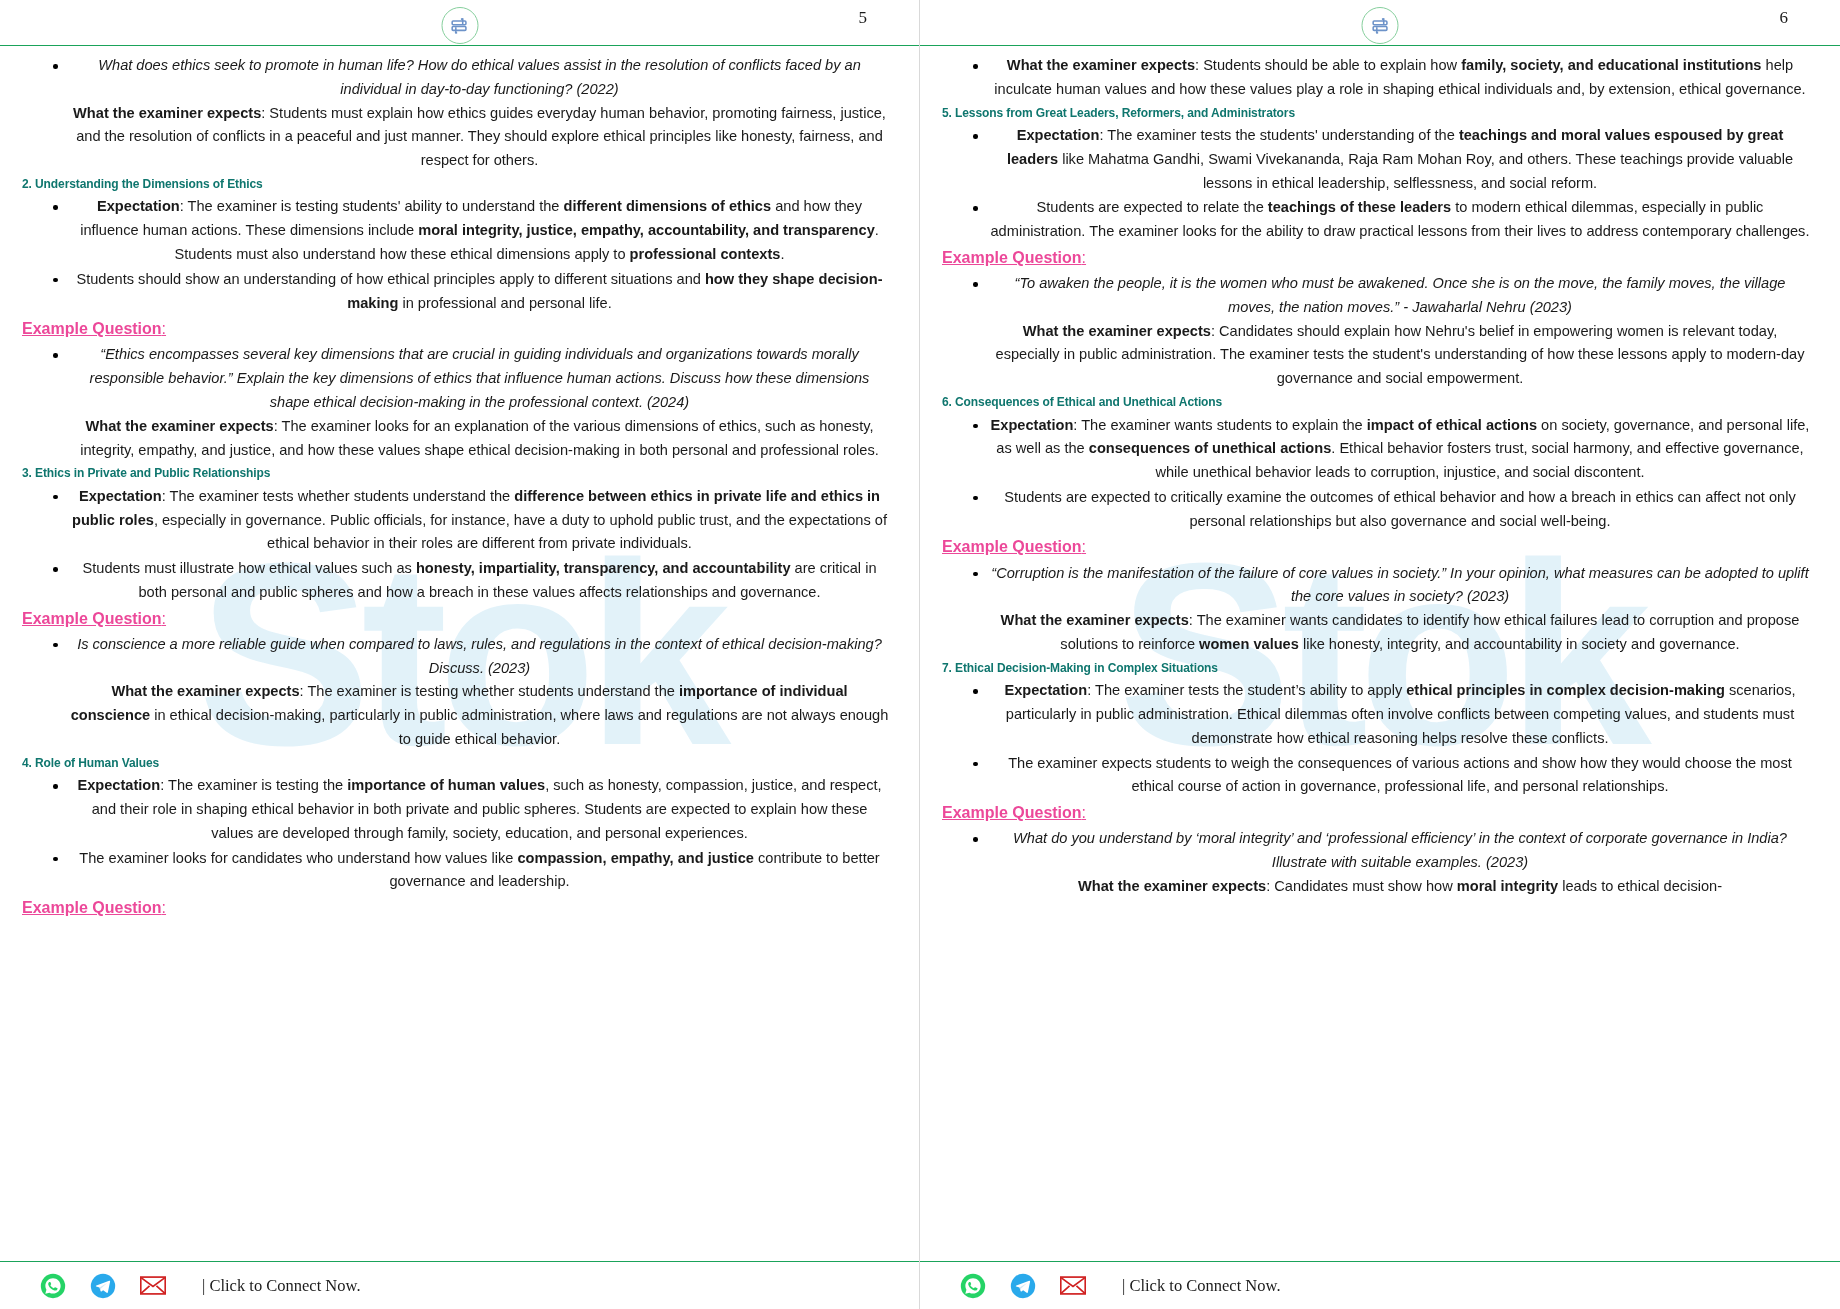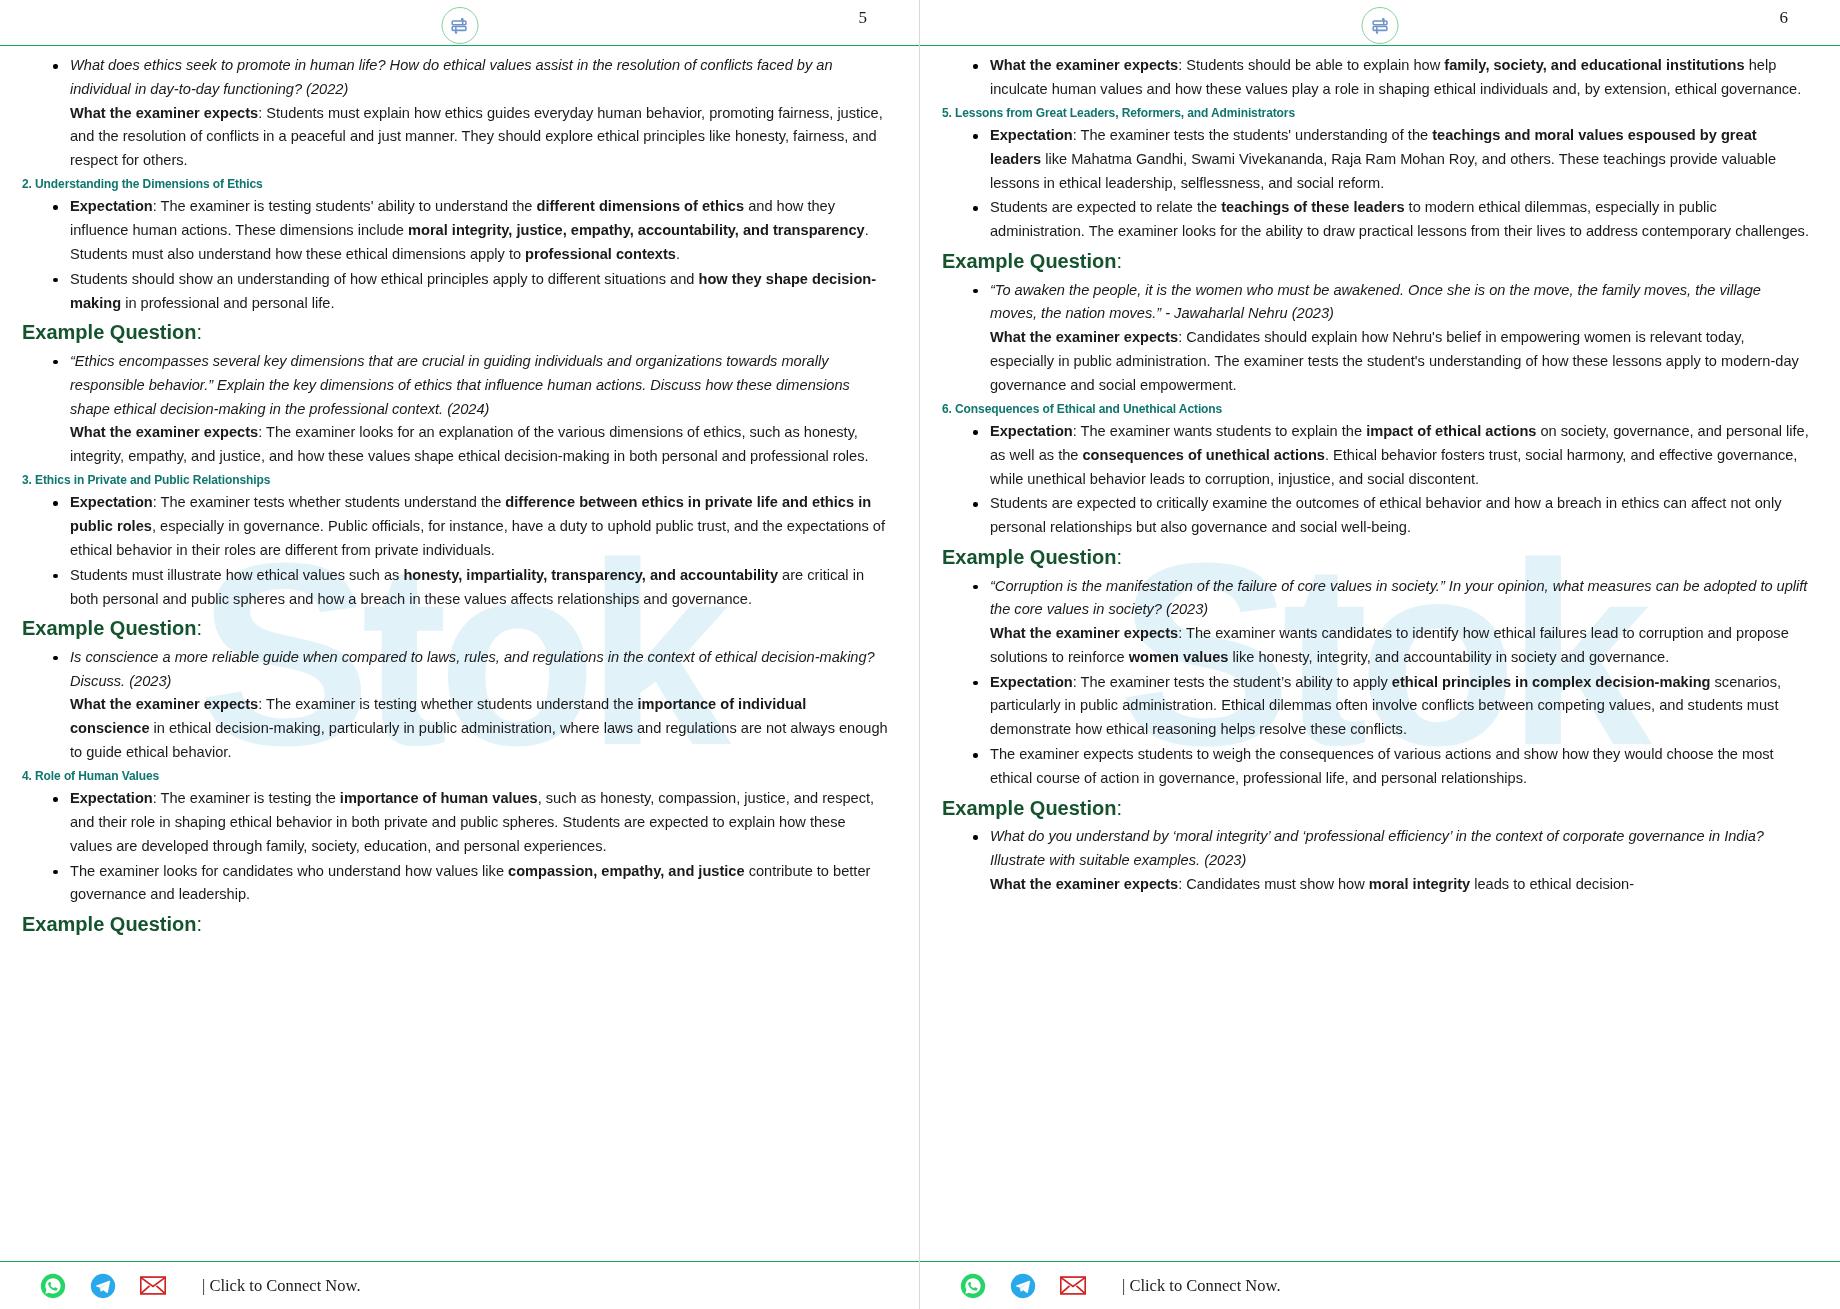--- a/index.html
+++ b/index.html
@@ -93,23 +93,24 @@
   }
   .heading {
     font-weight: bold;
     font-size: 12px;
     margin: 2px 0 1px 0;
     color: #0f766e;
     letter-spacing: -0.1px;
   }
   .label-line {
     font-weight: bold;
-    font-size: 20px;
+    font-size: 16px;
     margin: 1px 0 1px 0;
-    color: #14532d;
+    color: #ec4899;
+    text-decoration: underline;
   }
   .label-line .tail { font-weight: normal; }
 
   ul.bullets {
     list-style: none;
     margin: 0;
     padding: 0;
   }
   ul.bullets > li {
     position: relative;
@@ -119,21 +120,21 @@
   }
   ul.bullets > li::before {
     content: "";
     position: absolute;
     left: 31px;
     top: 10px;
     width: 4.5px; height: 4.5px;
     border-radius: 50%;
     background: #000;
   }
-  .para { margin: 0; }
+  .para { margin: 0; text-align: center; }
   .para + .para { margin-top: 0; }
   .italic { font-style: italic; }
   .bold { font-weight: bold; }
 
   
   .pg-footer {
     position: relative;
     flex: 0 0 48px;
     height: 48px;
     border-top: 1.6px solid #1aa35a;
@@ -315,20 +316,21 @@
               <div class="para">Students are expected to critically examine the outcomes of ethical behavior and how a breach in ethics can affect not only personal relationships but also governance and social well-being.</div>
             </li>
           </ul>
           <div class="label-line">Example Question<span class="tail">:</span></div>
           <ul class="bullets">
             <li>
               <div class="para italic">“Corruption is the manifestation of the failure of core values in society.” In your opinion, what measures can be adopted to uplift the core values in society? (2023)</div>
               <div class="para"><span class="bold">What the examiner expects</span><span class="">: The examiner wants candidates to identify how ethical failures lead to corruption and propose solutions to reinforce </span><span class="bold">women values</span><span class=""> like honesty, integrity, and accountability in society and governance.</span></div>
             </li>
           </ul>
+          <div class="heading">7. Ethical Decision-Making in Complex Situations</div>
           <ul class="bullets">
             <li>
               <div class="para"><span class="bold">Expectation</span><span class="">: The examiner tests the student’s ability to apply </span><span class="bold">ethical principles in complex decision-making</span><span class=""> scenarios, particularly in public administration. Ethical dilemmas often involve conflicts between competing values, and students must demonstrate how ethical reasoning helps resolve these conflicts.</span></div>
             </li>
           </ul>
           <ul class="bullets">
             <li>
               <div class="para">The examiner expects students to weigh the consequences of various actions and show how they would choose the most ethical course of action in governance, professional life, and personal relationships.</div>
             </li>
           </ul>

